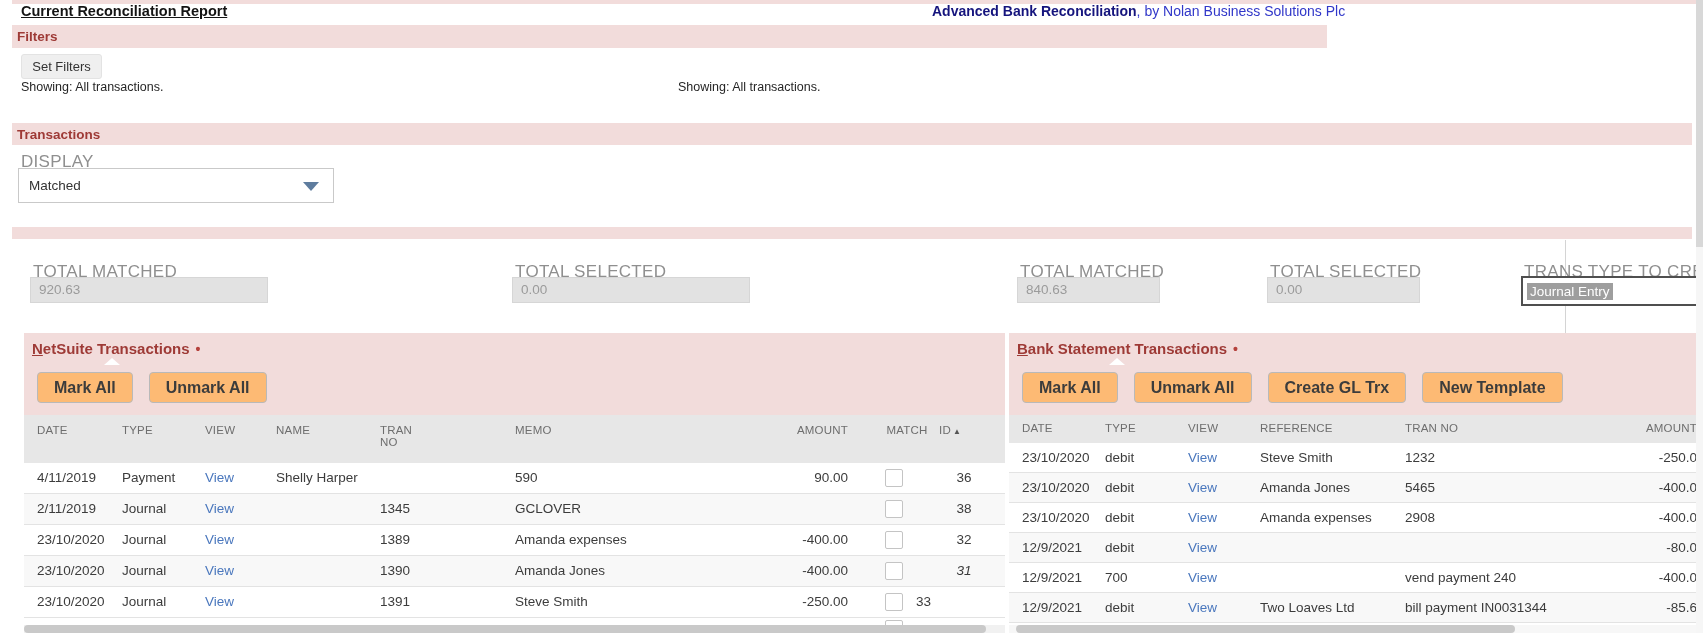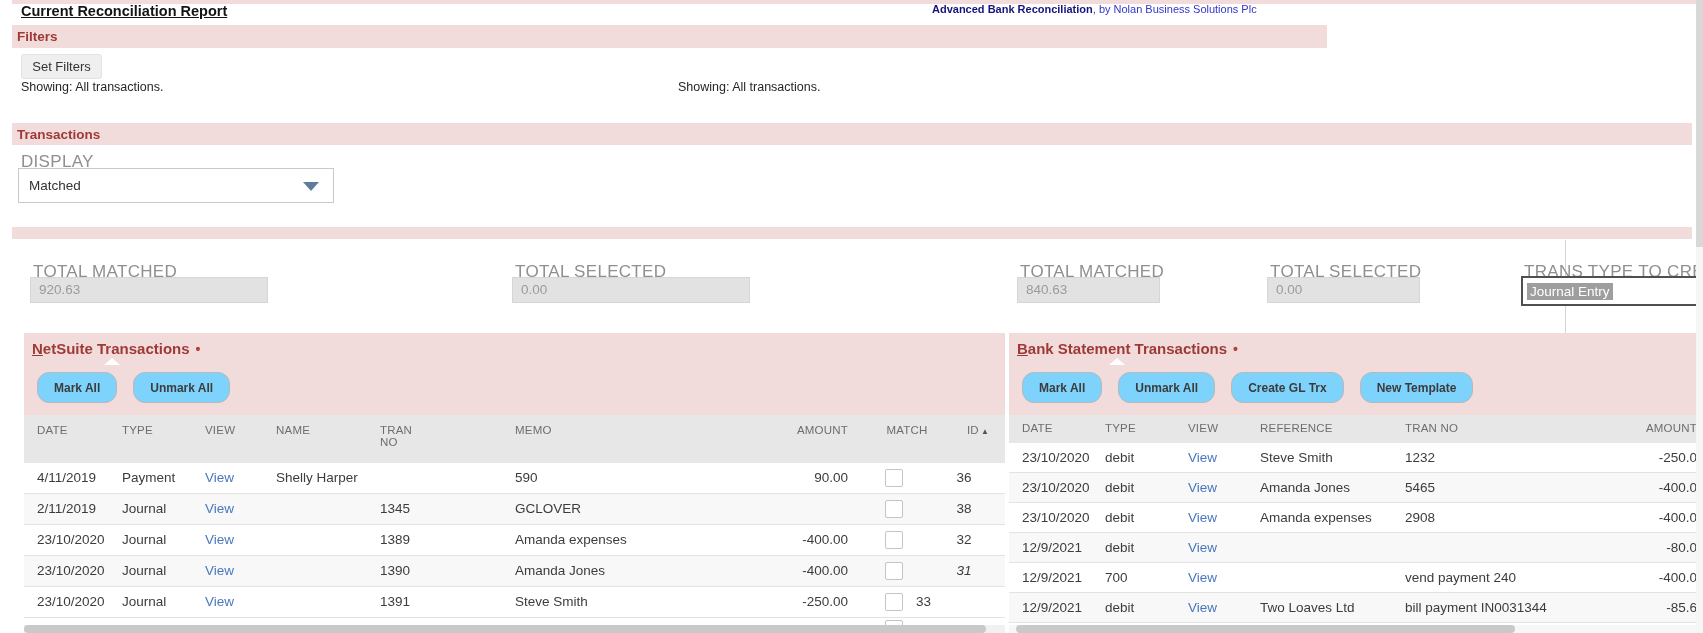--- a/index.html
+++ b/index.html
@@ -8,31 +8,31 @@
   #canvas { position:relative; width:1703px; height:633px; overflow:hidden; background:#fff; }
   .abs { position:absolute; }
 
   
   .pinkstrip { background:#f2dcdb; }
   .sectionbar { background:#f2dcdb; color:#9e3a36; font-weight:bold; font-size:13.5px;
                 display:flex; align-items:center; padding-left:5px; }
 
   
   .page-title { font-size:14.5px; font-weight:bold; color:#141414; text-decoration:underline; }
-  .app-title  { font-size:11px; white-space:nowrap; }
+  .app-title  { font-size:14px; white-space:nowrap; }
   .app-title .bold-part { font-weight:bold; color:#15147d; }
   .app-title .rest-part { color:#3137c9; }
   .app-title .link-part { color:#3137c9; cursor:pointer; }
 
   
   .btn-flat { background:#efefef; border:1px solid #e3e3e3; border-radius:3px;
               font-size:13px; color:#333; display:inline-flex; align-items:center;
               justify-content:center; cursor:pointer; }
-  .btn { background:#7dd3fc; border:1px solid #b9b9b9; border-radius:12px; height:31px;
-         padding:0 16px; font-size:12px; font-weight:600; color:#3c3c3c;
+  .btn { background:#fdba74; border:1px solid #b9b9b9; border-radius:4px; height:31px;
+         padding:0 16px; font-size:16px; font-weight:600; color:#3c3c3c;
          display:inline-flex; align-items:center; justify-content:center; cursor:pointer; }
 
   .small-text { font-size:12.5px; color:#262626; }
   .fieldlabel { font-size:17px; color:#8f8f8f; letter-spacing:0.3px; white-space:nowrap; }
 
   .ro-input { background:#e2e2e2; border:1px solid #d6d6d6; color:#9b9b9b;
               font-size:13.5px; line-height:24px; padding-left:8px; height:26px; }
 
   .select-box { background:#fff; border:1px solid #c9c9c9; height:35px; display:flex;
                 align-items:center; padding-left:10px; font-size:13.5px; color:#333; cursor:pointer; }
@@ -136,21 +136,21 @@
 
     <div class="thead" style="top:82px; height:48px;">
       <span class="th" style="left:13px;">DATE</span>
       <span class="th" style="left:98px;">TYPE</span>
       <span class="th" style="left:181px;">VIEW</span>
       <span class="th" style="left:252px;">NAME</span>
       <span class="th" style="left:356px; width:44px;">TRAN NO</span>
       <span class="th" style="left:491px;">MEMO</span>
       <span class="th amount-cell" style="left:690px; width:134px;">AMOUNT</span>
       <span class="th" style="left:852px; width:62px; text-align:center;">MATCH</span>
-      <span class="th" style="left:915px; width:50px; text-align:right;"><span>ID</span><span class="sort-arrow">▲</span></span>
+      <span class="th" style="left:915px; width:50px; text-align:left;"><span>ID</span><span class="sort-arrow">▲</span></span>
     </div>
 
     <div class="row" style="top:130px; height:31px; line-height:30px;">
       <span class="cell" style="left:13px;">4/11/2019</span>
       <span class="cell" style="left:98px;">Payment</span>
       <span class="cell viewlink" style="left:181px;">View</span>
       <span class="cell" style="left:252px;">Shelly Harper</span>
       <span class="cell" style="left:356px;"></span>
       <span class="cell" style="left:491px;">590</span>
       <span class="cell amount-cell" style="left:640px; width:184px;">90.00</span>

